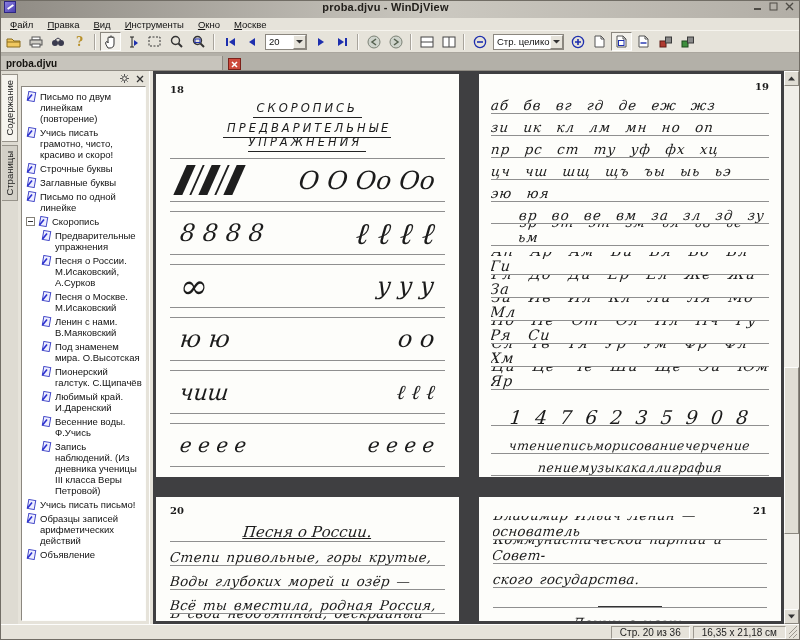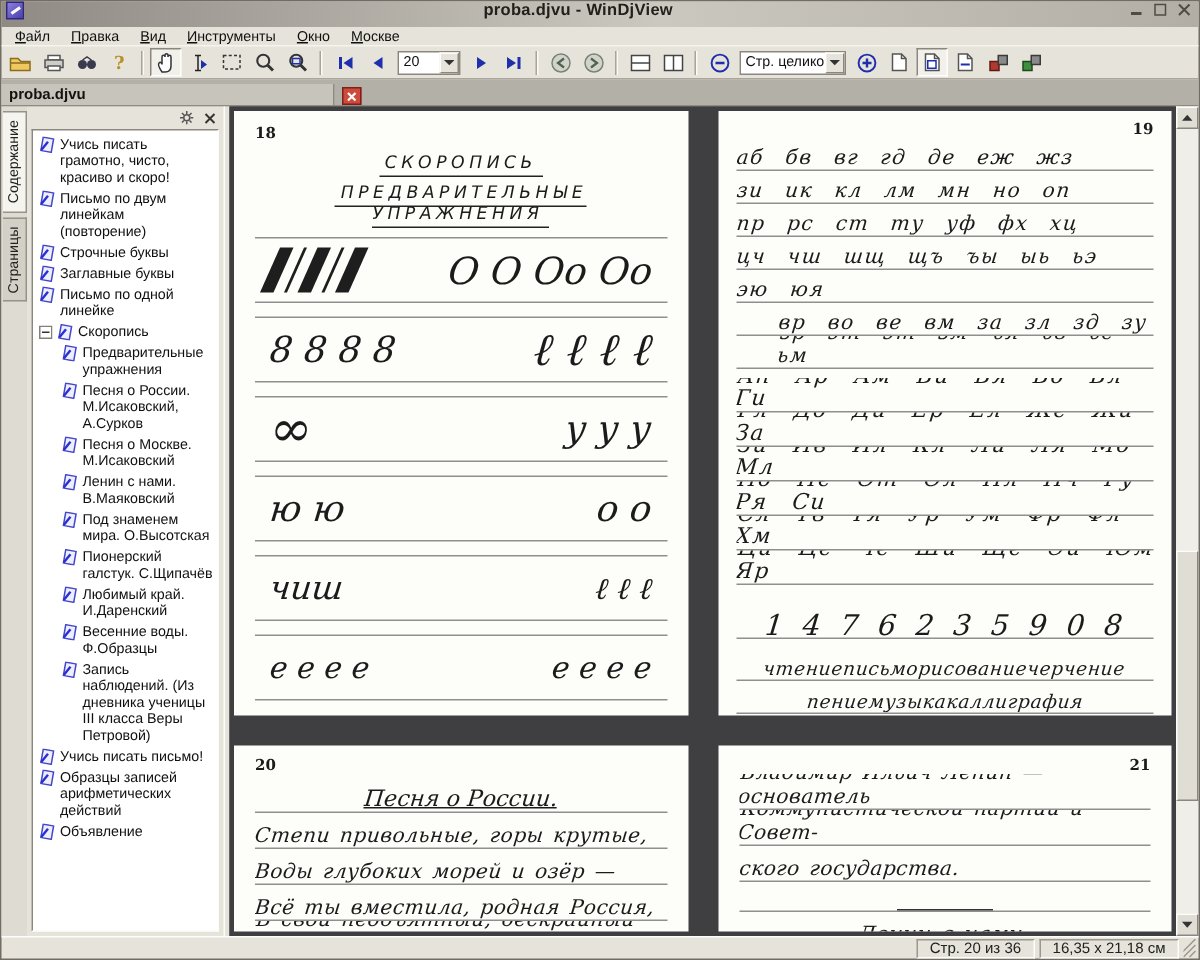--- a/index.html
+++ b/index.html
@@ -338,30 +338,30 @@
           </div>
       </div>
       <div class="tree">
         <div class="titem">
             <svg width="11" height="11">
               <g transform="rotate(10 5.5 5.5)">
                 <rect x="2" y="1" width="7" height="9" fill="#eef" stroke="#4348c8"></rect>
               </g>
               <path d="M1.5 9 L6 3.5" stroke="#2a2fd0" stroke-width="1.6"></path>
             </svg>
+            <span>Письмо по двум линейкам (повторение)</span>
+          </div>
+        <div class="titem">
+            <svg width="11" height="11">
+              <g transform="rotate(10 5.5 5.5)">
+                <rect x="2" y="1" width="7" height="9" fill="#eef" stroke="#4348c8"></rect>
+              </g>
+              <path d="M1.5 9 L6 3.5" stroke="#2a2fd0" stroke-width="1.6"></path>
+            </svg>
             <span>Учись писать грамотно, чисто, красиво и скоро!</span>
-          </div>
-        <div class="titem">
-            <svg width="11" height="11">
-              <g transform="rotate(10 5.5 5.5)">
-                <rect x="2" y="1" width="7" height="9" fill="#eef" stroke="#4348c8"></rect>
-              </g>
-              <path d="M1.5 9 L6 3.5" stroke="#2a2fd0" stroke-width="1.6"></path>
-            </svg>
-            <span>Письмо по двум линейкам (повторение)</span>
           </div>
         <div class="titem">
             <svg width="11" height="11">
               <g transform="rotate(10 5.5 5.5)">
                 <rect x="2" y="1" width="7" height="9" fill="#eef" stroke="#4348c8"></rect>
               </g>
               <path d="M1.5 9 L6 3.5" stroke="#2a2fd0" stroke-width="1.6"></path>
             </svg>
             <span>Строчные буквы</span>
           </div>
@@ -459,21 +459,21 @@
             </svg>
             <span>Любимый край. И.Даренский</span>
           </div>
         <div class="titem child">
             <svg width="11" height="11">
               <g transform="rotate(10 5.5 5.5)">
                 <rect x="2" y="1" width="7" height="9" fill="#eef" stroke="#4348c8"></rect>
               </g>
               <path d="M1.5 9 L6 3.5" stroke="#2a2fd0" stroke-width="1.6"></path>
             </svg>
-            <span>Весенние воды. Ф.Образцы</span>
+            <span>Весенние воды. Ф.Учись</span>
           </div>
         <div class="titem child">
             <svg width="11" height="11">
               <g transform="rotate(10 5.5 5.5)">
                 <rect x="2" y="1" width="7" height="9" fill="#eef" stroke="#4348c8"></rect>
               </g>
               <path d="M1.5 9 L6 3.5" stroke="#2a2fd0" stroke-width="1.6"></path>
             </svg>
             <span>Запись наблюдений. (Из дневника ученицы III класса Веры Петровой)</span>
           </div>

